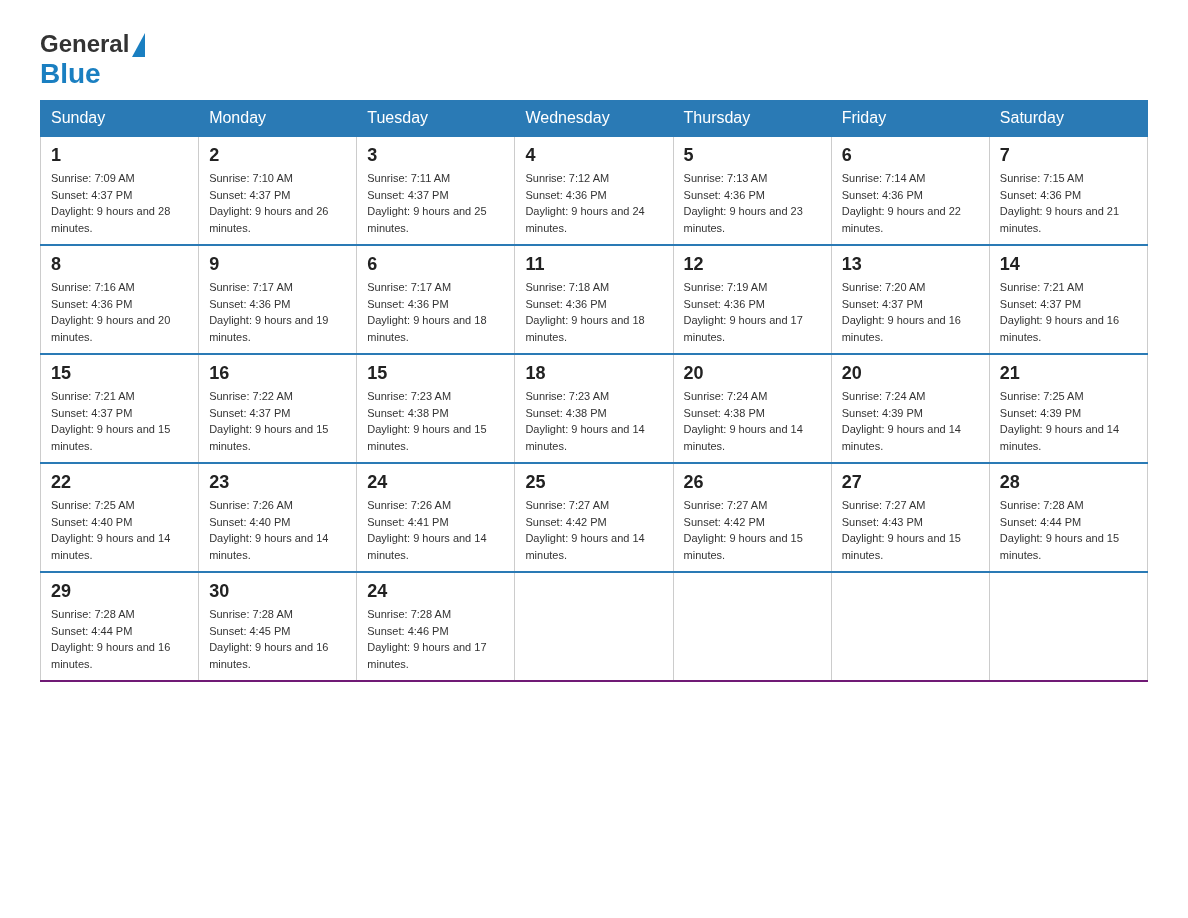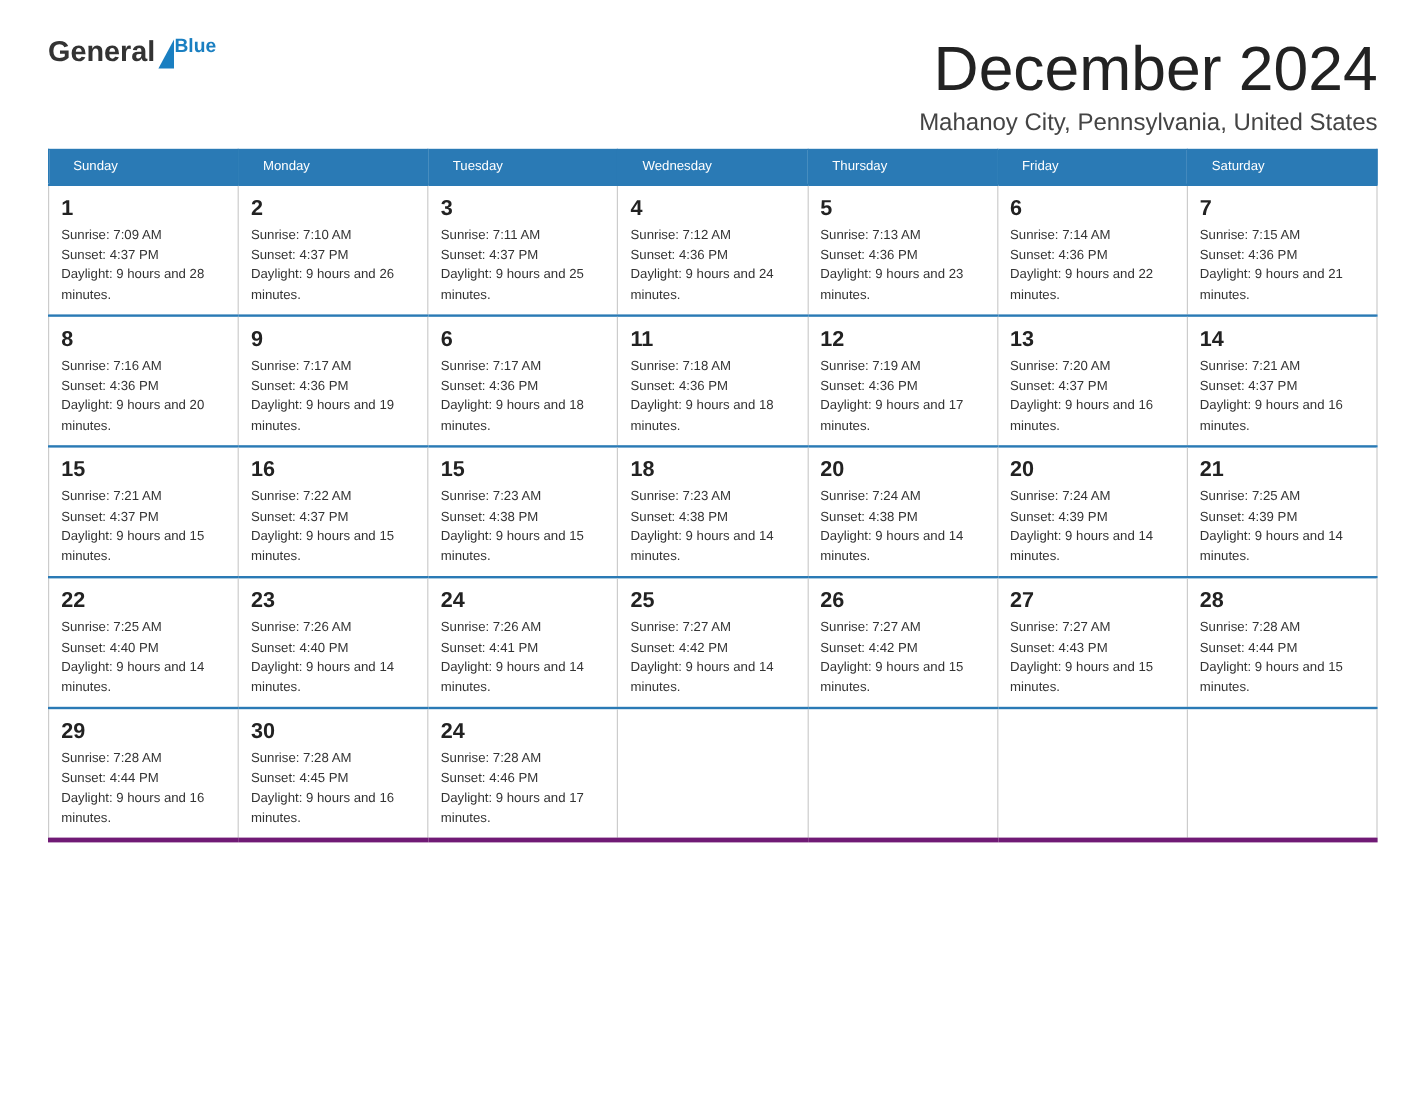--- a/index.html
+++ b/index.html
@@ -31,99 +31,95 @@
       margin-top: 4px;
     }
     .calendar-table {
       width: 100%;
       border-collapse: collapse;
       margin-top: 10px;
     }
     .calendar-table th {
       background-color: #2a7ab5;
       color: #fff;
-      font-size: 11px;
+      font-size: 16px;
       font-weight: normal;
-      padding: 8px 20px;
+      padding: 8px 10px;
       text-align: left;
       border: 1px solid #2a7ab5;
     }
     .calendar-table td {
       vertical-align: top;
       padding: 8px 10px;
       border: 1px solid #ccc;
       border-top: 2px solid #2a7ab5;
       font-size: 13px;
       color: #333;
       width: calc(100% / 7);
       height: 100px;
     }
     .calendar-table tr:last-child td {
-      border-bottom: 4px solid #701a75;
+      border-bottom: 2px solid #701a75;
     }
     .day-number {
       font-size: 18px;
       font-weight: bold;
       color: #222;
       display: block;
       margin-bottom: 4px;
     }
     .day-info {
       font-size: 11px;
       line-height: 1.5;
       color: #333;
     }
     .empty-cell {
       background: #fff;
     }
     .logo-container {
       display: flex;
-      flex-direction: row;
+      flex-direction: column;
     }
     .logo-row1 {
       display: flex;
       align-items: flex-end;
     }
     .logo-general {
       font-size: 24px;
       font-weight: bold;
       color: #333;
     }
     .logo-triangle {
       display: inline-block;
       width: 0;
       height: 0;
       border-left: 13px solid transparent;
       border-bottom: 24px solid #1a7fc1;
       margin-left: 3px;
       margin-bottom: 1px;
     }
     .logo-blue {
-      font-size: 16px;
+      font-size: 28px;
       font-weight: bold;
       color: #1a7fc1;
     }
   </style>
 </head>
 <body>
 
 <div class="header-top">
   <div class="logo-container">
     <div class="logo-row1">
       <span class="logo-general">General</span>
       <span class="logo-triangle"></span>
     </div>
     <div>
       <span class="logo-blue">Blue</span>
     </div>
   </div>
-  <div class="title-section">
-    <div class="month-year">December 2024</div>
-    <div class="location">Mahanoy City, Pennsylvania, United States</div>
-  </div>
 </div>
 
 <table class="calendar-table">
   <thead>
     <tr>
     <th>Sunday</th>
         <th>Monday</th>
         <th>Tuesday</th>
         <th>Wednesday</th>
         <th>Thursday</th>

